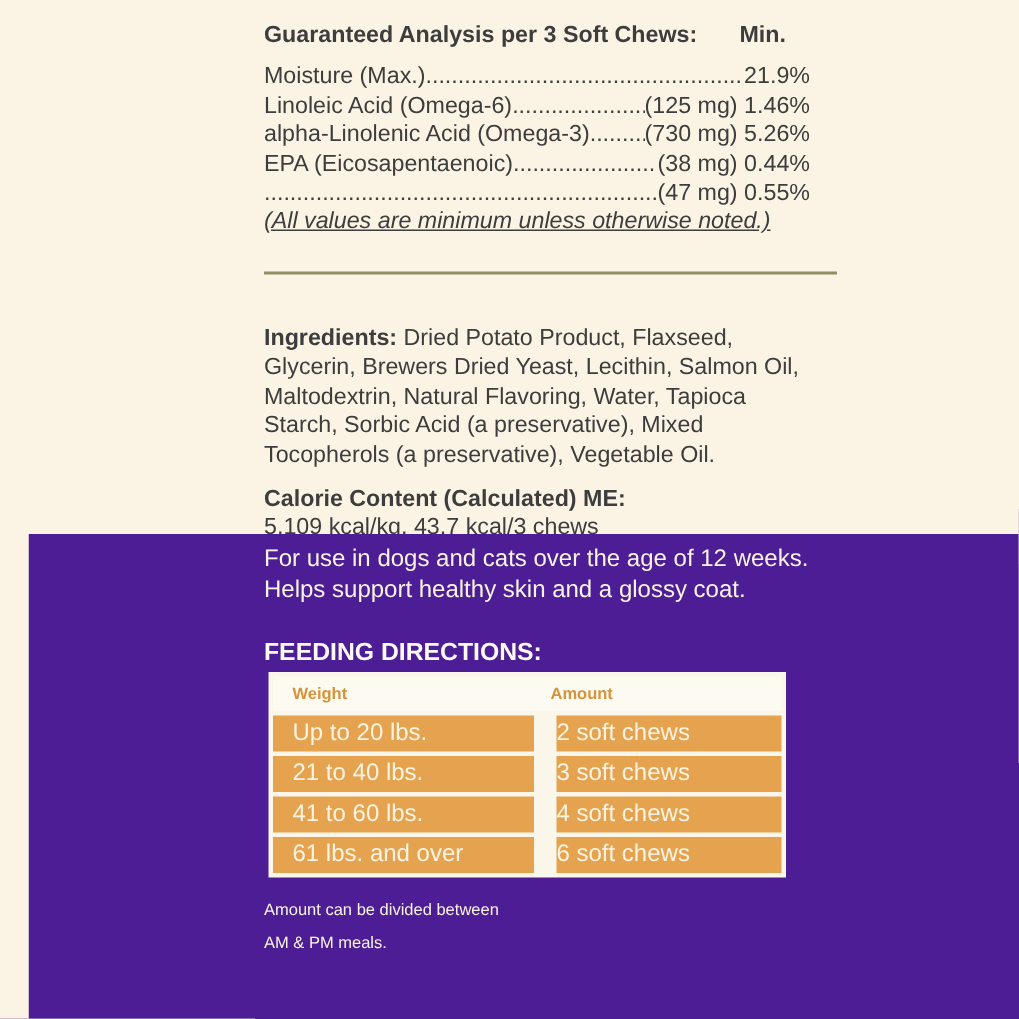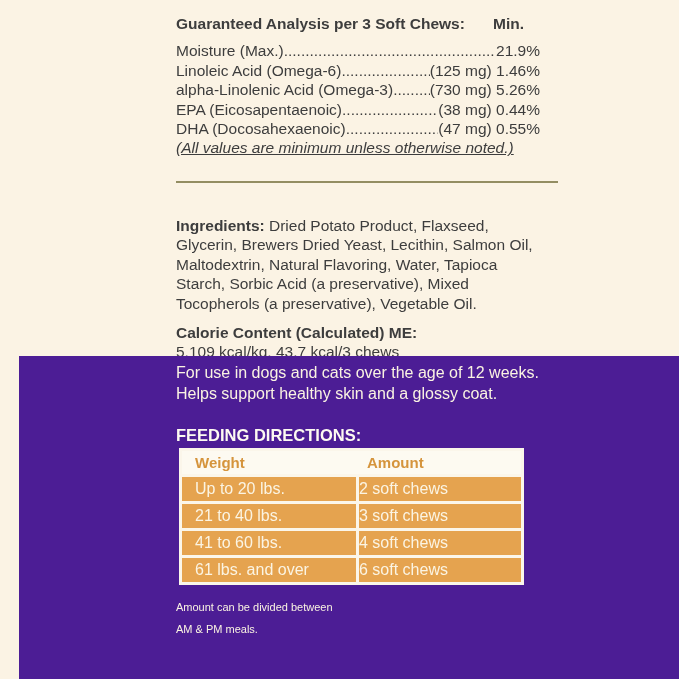--- a/index.html
+++ b/index.html
@@ -109,25 +109,25 @@
     gap: 3px;
     font-size: 16px;
   }
   .ft-header {
     display: flex;
     background: #fdfaf1;
     height: 23px;
     align-items: center;
     font-weight: bold;
     color: #d5943c;
-    font-size: 15px;
+    font-size: 11px;
   }
   .ft-header .col-weight { width: 174px; padding-left: 13px; }
   .ft-header .col-amount { flex: 1; padding-left: 11px; }
-  .ft-row { display: flex; gap: 3px; height: 24px; }
+  .ft-row { display: flex; gap: 15px; height: 24px; }
   .ft-cell {
     background: #e5a34f;
     color: #fbf4e3;
     line-height: 24px;
     overflow: hidden;
     white-space: nowrap;
   }
   .ft-cell.weight { width: 174px; padding-left: 13px; }
   .ft-cell.amount { flex: 1; }
   .feeding-note {
@@ -165,21 +165,20 @@
           <span>alpha-Linolenic Acid (Omega-3)</span>
           <span class="dots"></span>
           <span>(730 mg) 5.26%</span>
         </div>
         <div class="ga-row">
           <span>EPA (Eicosapentaenoic)</span>
           <span class="dots"></span>
           <span>(38 mg) 0.44%</span>
         </div>
         <div class="ga-row">
-          <span>DHA (Docosahexaenoic)</span>
           <span class="dots"></span>
           <span>(47 mg) 0.55%</span>
         </div>
       </div>
       <div class="ga-note">(All values are minimum unless otherwise noted.)</div>
     </div>
 
     <div class="divider"></div>
 
     <div class="ingredients">

